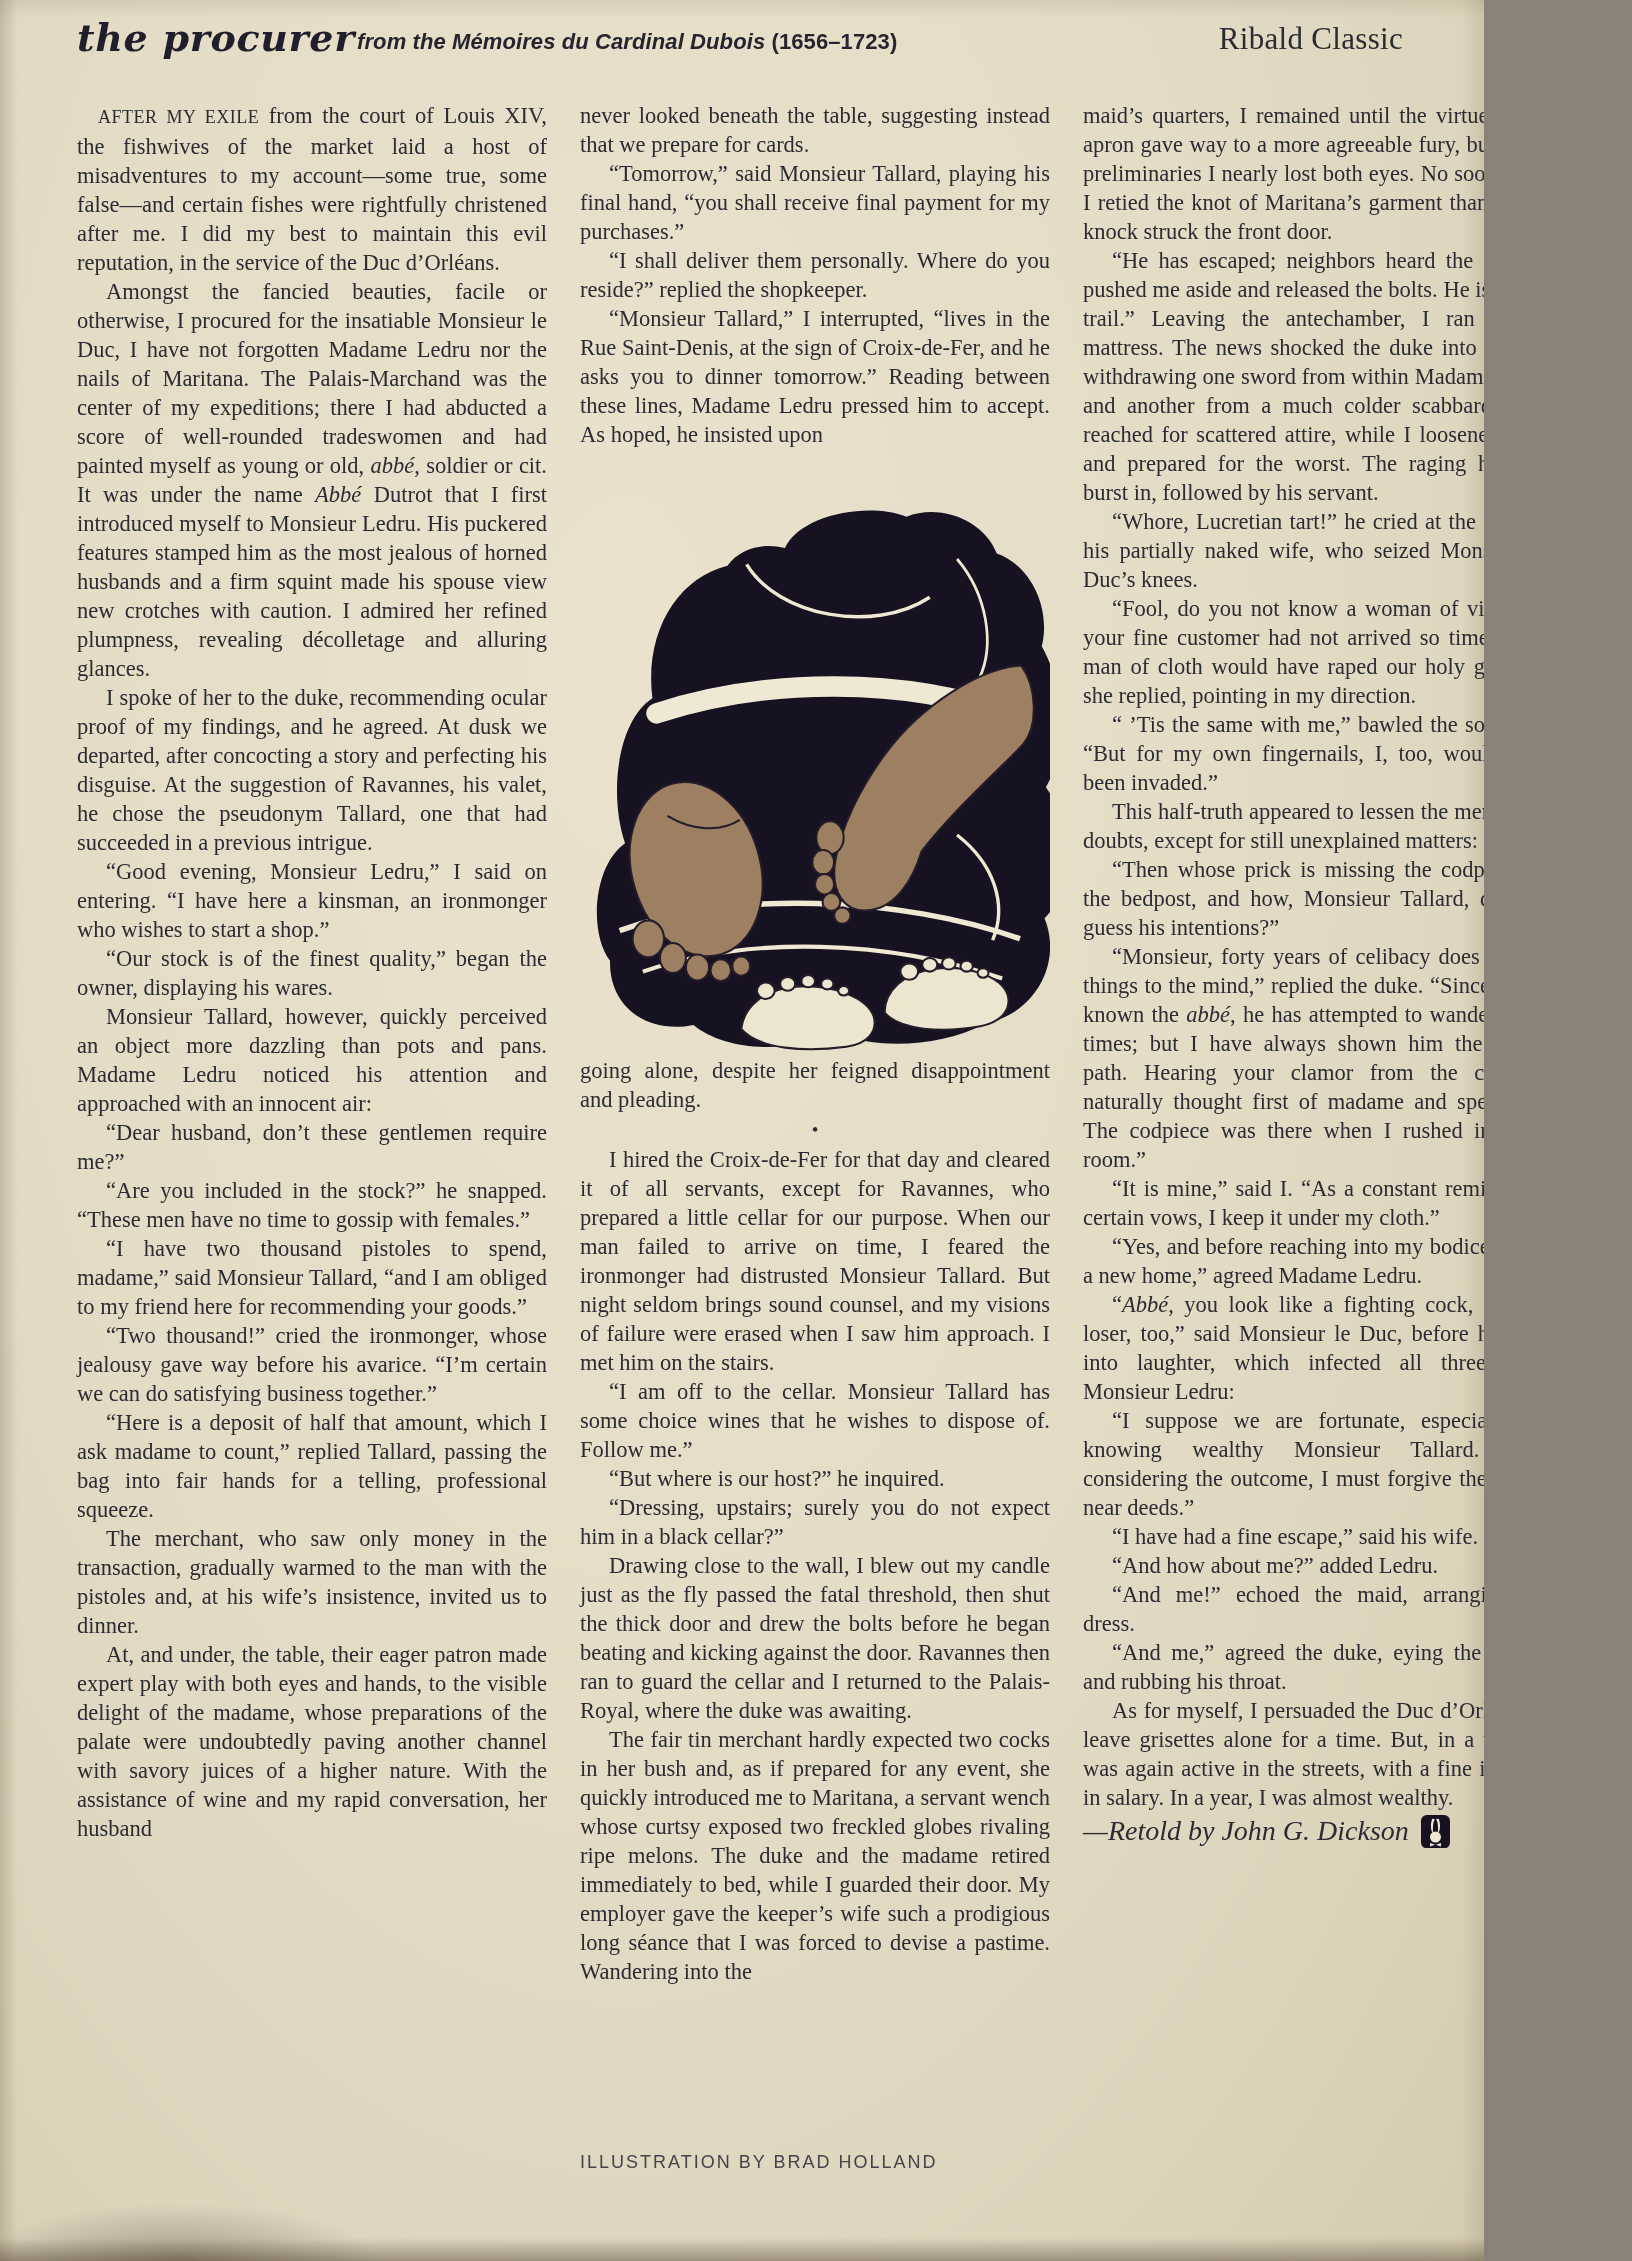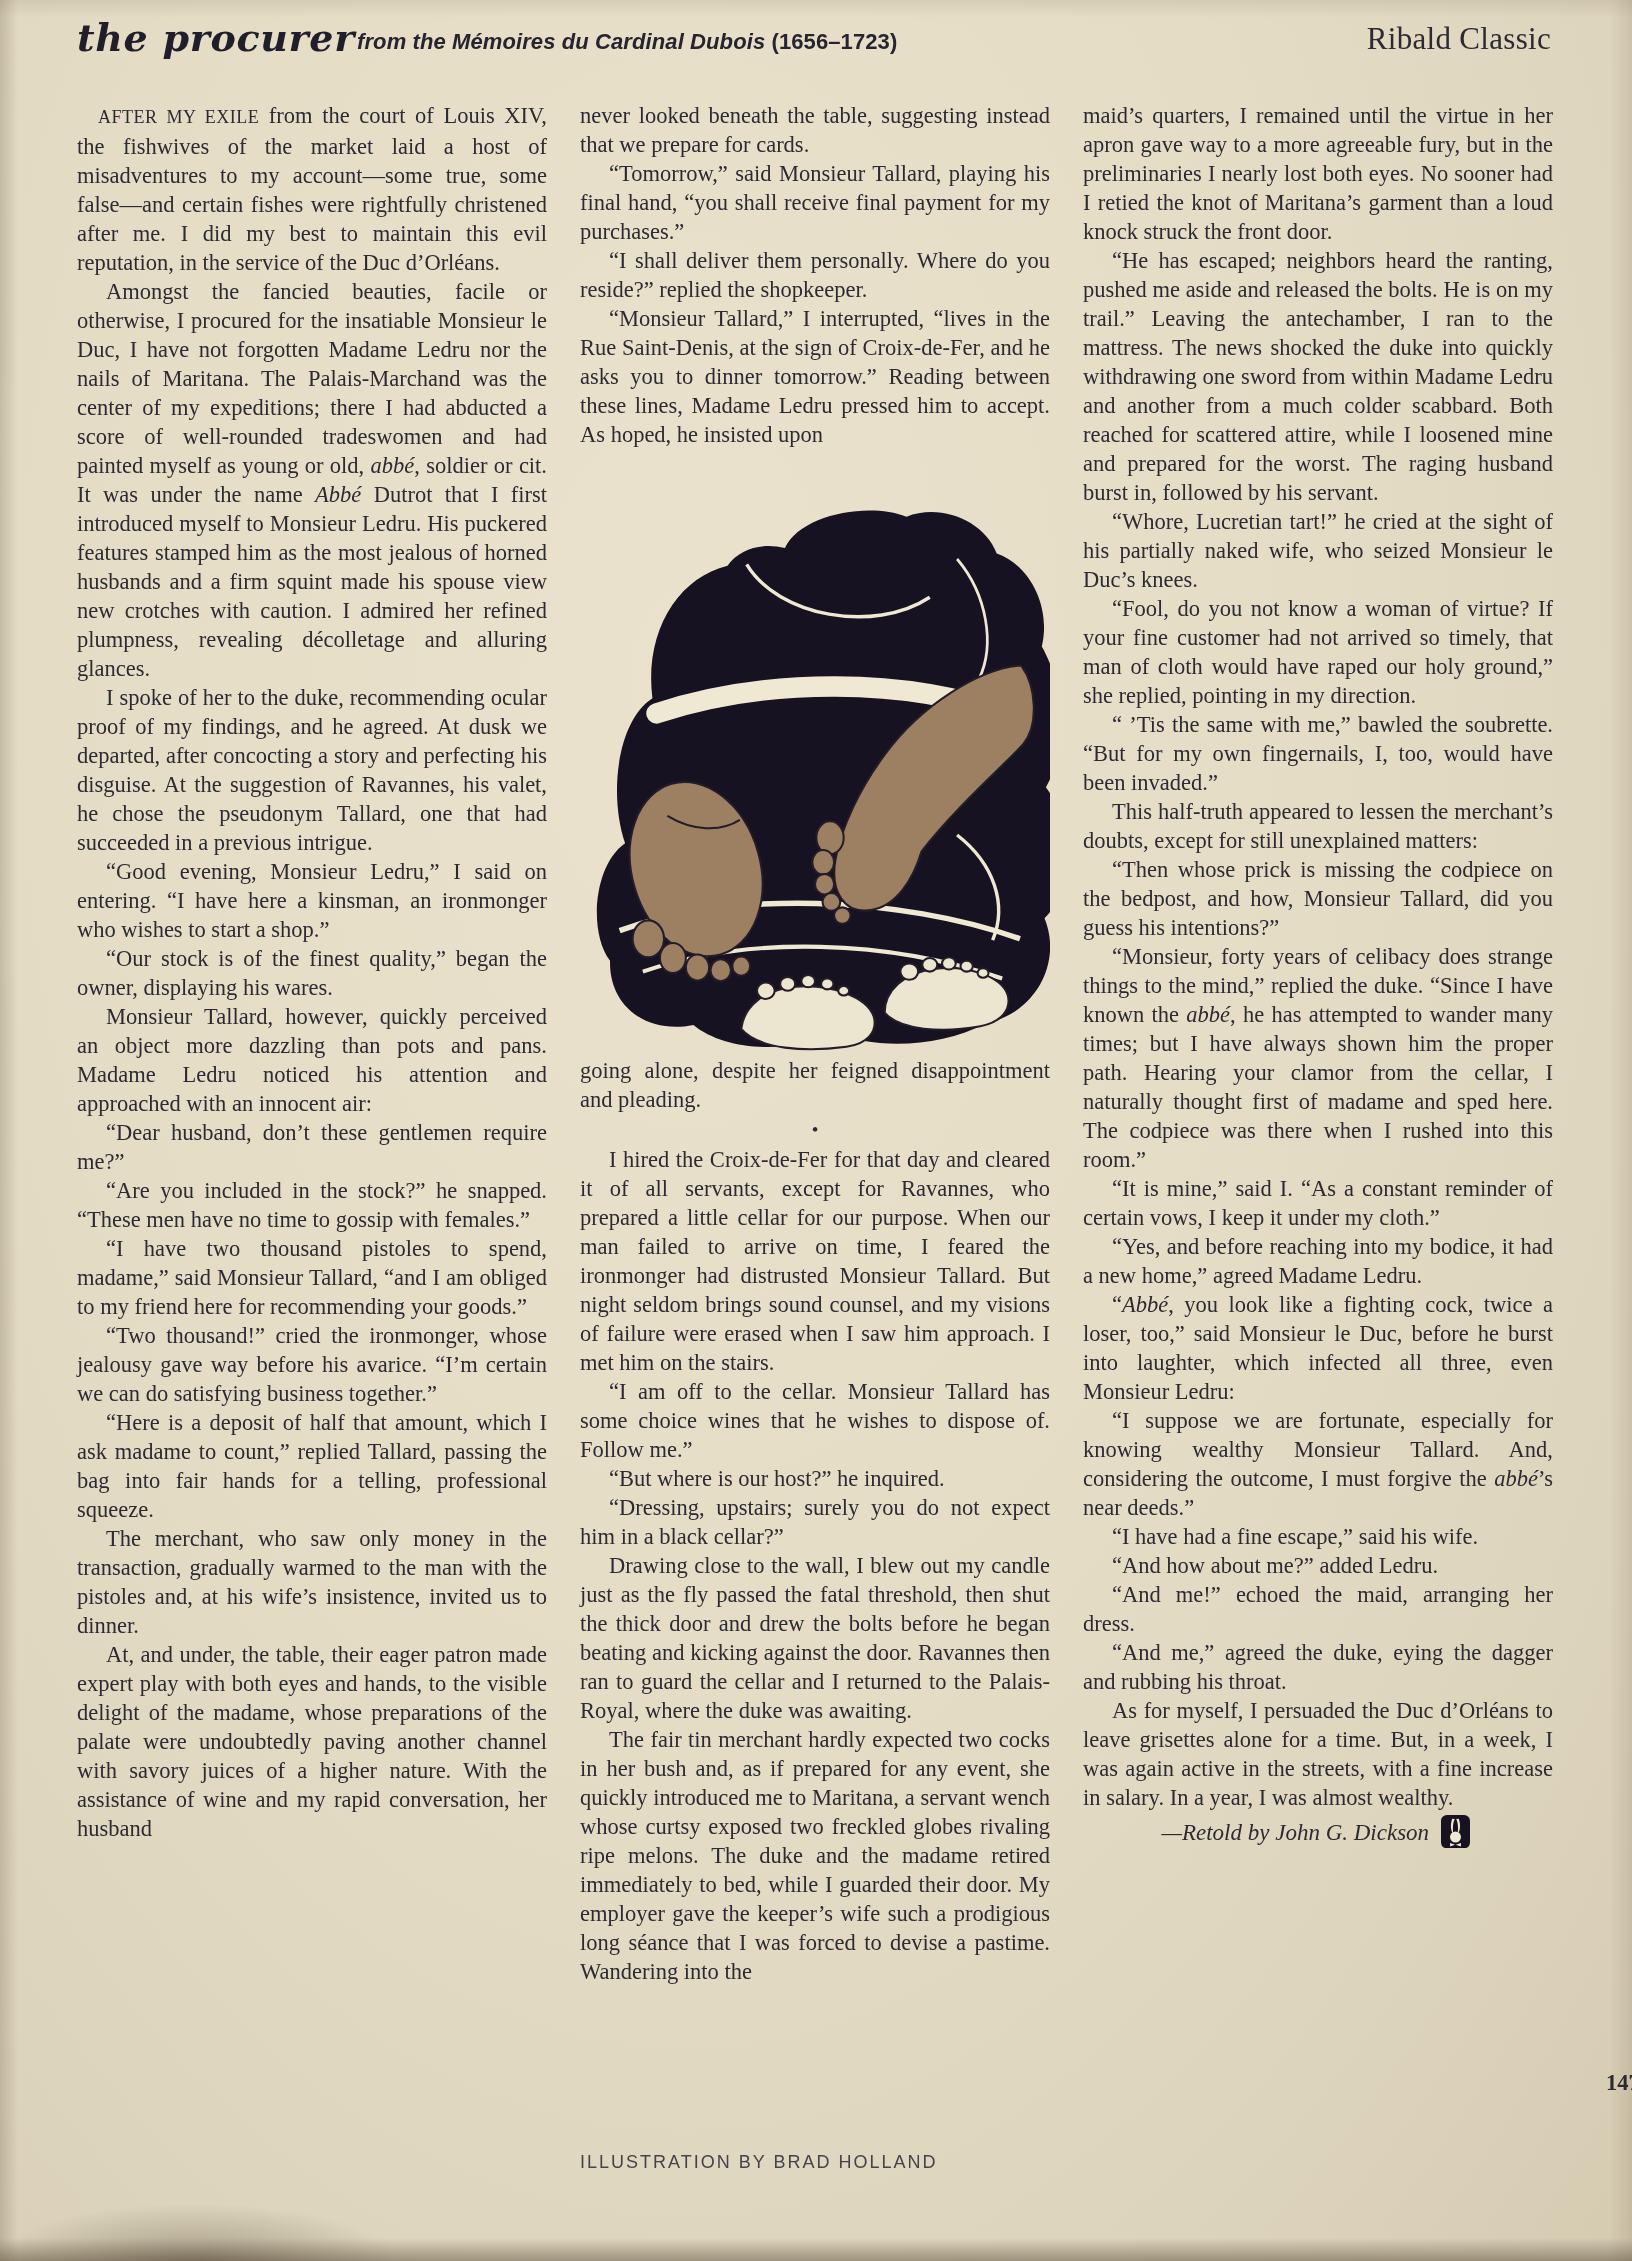--- a/index.html
+++ b/index.html
@@ -1,18 +1,18 @@
 <!DOCTYPE html>
 <html style="--paper: #e4dcc5; --ink: #2c2b33; --illustration_black: #171221; --skin_tan: #9d7f62; --pale_skin: #ece5cf; --line_white: #efe8d3;font-size:11px"><head>
 <meta charset="utf-8">
 <style>
   html,body{margin:0;padding:0;background:#8a8276;}
   .page{
     position:relative;
-    width:1632px;height:2261px;
+    width:1484px;height:2261px;
     background:
       radial-gradient(ellipse at 42% 30%, #eae2cc 0%, #e4dcc5 48%, #ddd4bc 78%, #d5cbb1 100%);
     overflow:hidden;
     font-family:"Liberation Serif", serif;
     color:var(--ink,#2c2b33);
   }
   .page::before{
     content:'';position:absolute;inset:0;pointer-events:none;
     background:
       linear-gradient(90deg, rgba(80,62,36,.20), rgba(80,62,36,0) 18px),
@@ -50,22 +50,22 @@
   .para{margin:0;text-indent:29px;}
   .para.flush{text-indent:0;}
   .para.bullet{text-indent:0;text-align:center;font-size:19px;line-height:31px;}
   .para em{font-style:italic;}
   .smallcaps{font-size:0.80em;letter-spacing:0.5px;margin-left:21px;}
   
   .illus{position:absolute;left:580px;top:481px;width:470px;height:585px;}
   .illus svg{width:100%;height:100%;display:block;}
   
   .byline-row{
-    margin:2.7px 4.1px 0 0;text-align:center;text-indent:0;
-    font-style:italic;font-size:23px;white-space:nowrap;
+    margin:2.7px 4.1px 0 0;text-align:left;text-indent:0;
+    font-style:italic;font-size:28px;white-space:nowrap;
   }
   .rabbit{display:inline-block;width:29px;height:33px;margin-left:12.3px;vertical-align:-8.2px;}
   
   .credit{
     position:absolute;left:580px;top:2152px;width:470px;text-align:left;
     font-family:"Liberation Sans", sans-serif;font-size:18px;letter-spacing:2px;color:#45434c;
   }
   .pagenum{
     position:absolute;left:1562px;top:2070px;
     font-family:"Liberation Serif", serif;font-weight:700;font-size:22.5px;color:#2c2b33;margin-left:44px;

